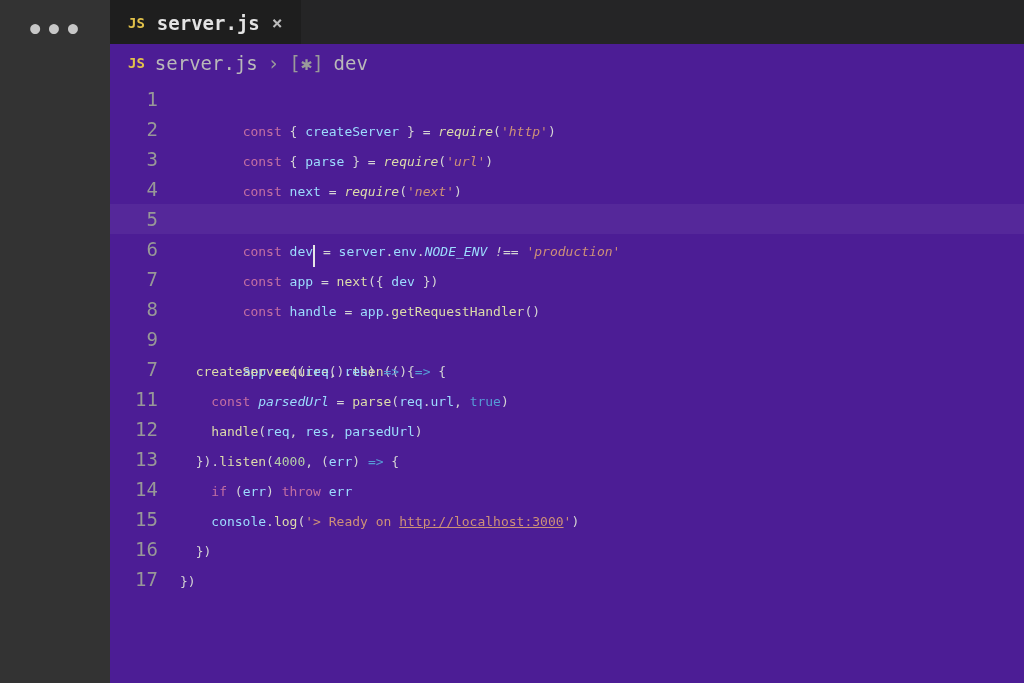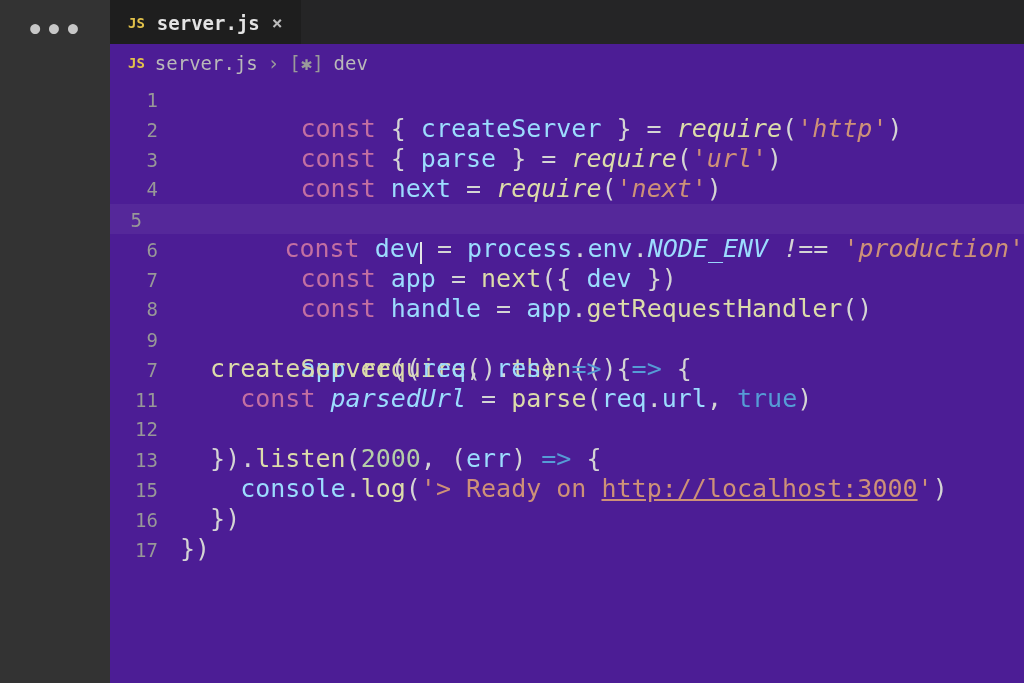--- a/index.html
+++ b/index.html
@@ -30,21 +30,21 @@
   .breadcrumb .js-icon { color: #e2c24a; font-weight: 700; font-size: 14px; }
   .breadcrumb .sep { color: #9a9a9a; }
   .breadcrumb .sym-icon { color: #9a9a9a; }
 
   .code-area { position: relative; padding: 2px 0 0 0; }
   .line { display: flex; align-items: baseline; height: 30px; line-height: 30px; white-space: pre; }
   .gutter {
     width: 70px; text-align: right; padding-right: 22px; color: #989898;
     font-size: 19px; font-weight: 500; user-select: none;
   }
-  .code { font-size: 25px; font-weight: 500; }
+  .code { font-size: 13px; font-weight: 500; }
 
   .highlight-line { background: rgba(255,255,255,0.05); }
 
   
   .kw  { color: #c36fa2; }              
   .pun { color: #d4d4d4; }              
   .var { color: #9cdcfe; }              
   .fn  { color: #dcdcaa; }              
   .str { color: #ce9178; }              
   .num { color: #b5cea8; }              
@@ -107,21 +107,21 @@
     </div>
 
     <div class="line">
       <span class="gutter">4</span>
       <span class="code"></span>
     </div>
 
     <div class="line highlight-line">
       <span class="gutter">5</span>
       <span class="code">
-        <span class="kw">const</span><span class="pun"> </span><span class="var">dev</span><span class="cursor"></span><span class="pun"> = </span><span class="var">process</span><span class="pun">.</span><span class="var">env</span><span class="pun">.</span><span class="var italic">NODE_ENV</span><span class="op italic"> !== </span><span class="str italic">'production'</span>
+        <span class="kw">const</span><span class="pun"> </span><span class="var">dev</span><span class="cursor"></span><span class="pun"> = </span><span class="var">server</span><span class="pun">.</span><span class="var">env</span><span class="pun">.</span><span class="var italic">NODE_ENV</span><span class="op italic"> !== </span><span class="str italic">'production'</span>
       </span>
     </div>
 
     <div class="line">
       <span class="gutter">6</span>
       <span class="code">
         <span class="kw">const</span><span class="pun"> </span><span class="var">app</span><span class="pun"> = </span><span class="fn">next</span><span class="pun">({ </span><span class="var">dev</span><span class="pun"> })</span>
       </span>
     </div>
 
@@ -149,27 +149,32 @@
       <span class="code"><span class="pun">  </span><span class="fn">createServer</span><span class="pun">((</span><span class="var">req</span><span class="pun">, </span><span class="var">res</span><span class="pun">) </span><span class="arrow">=&gt;</span><span class="pun"> {</span></span>
     </div>
 
     <div class="line">
       <span class="gutter">11</span>
       <span class="code"><span class="pun">    </span><span class="kw">const</span><span class="pun"> </span><span class="var italic">parsedUrl</span><span class="pun"> = </span><span class="fn">parse</span><span class="pun">(</span><span class="var">req</span><span class="pun">.</span><span class="var">url</span><span class="pun">, </span><span class="bool">true</span><span class="pun">)</span></span>
     </div>
 
     <div class="line">
       <span class="gutter">12</span>
+      <span class="code"><span class="pun">    </span><span class="fn">handle</span><span class="pun">(</span><span class="var">req</span><span class="pun">, </span><span class="var">res</span><span class="pun">, </span><span class="var">parsedUrl</span><span class="pun">)</span></span>
     </div>
 
     <div class="line">
       <span class="gutter">13</span>
-      <span class="code"><span class="pun">  </span><span class="pun">}).</span><span class="fn">listen</span><span class="pun">(</span><span class="num">2000</span><span class="pun">, (</span><span class="var">err</span><span class="pun">) </span><span class="arrow">=&gt;</span><span class="pun"> {</span></span>
+      <span class="code"><span class="pun">  </span><span class="pun">}).</span><span class="fn">listen</span><span class="pun">(</span><span class="num">4000</span><span class="pun">, (</span><span class="var">err</span><span class="pun">) </span><span class="arrow">=&gt;</span><span class="pun"> {</span></span>
     </div>
 
+    <div class="line">
+      <span class="gutter">14</span>
+      <span class="code"><span class="pun">    </span><span class="kw">if</span><span class="pun"> (</span><span class="var">err</span><span class="pun">) </span><span class="kw">throw</span><span class="pun"> </span><span class="var">err</span></span>
+    </div>
 
     <div class="line">
       <span class="gutter">15</span>
       <span class="code"><span class="pun">    </span><span class="var">console</span><span class="pun">.</span><span class="fn">log</span><span class="pun">(</span><span class="str">'&gt; Ready on </span><span class="str underline">http://localhost:3000</span><span class="str">'</span><span class="pun">)</span></span>
     </div>
 
     <div class="line">
       <span class="gutter">16</span>
       <span class="code"><span class="pun">  </span><span class="pun">})</span></span>
     </div>

